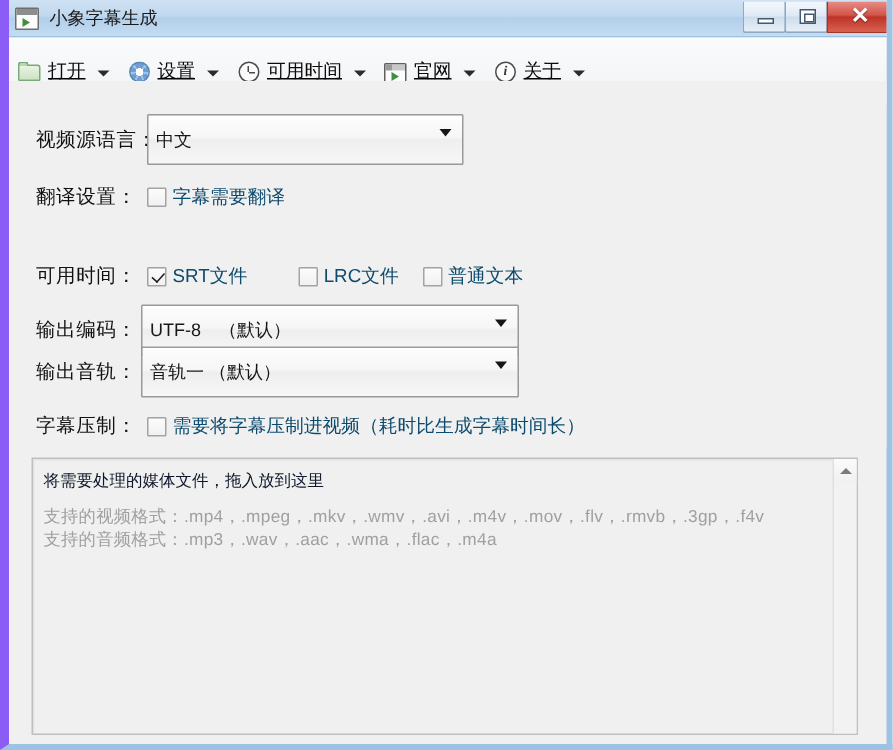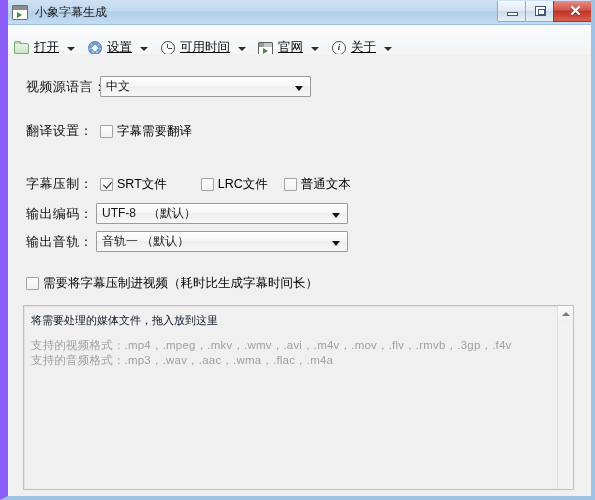--- a/index.html
+++ b/index.html
@@ -14,21 +14,21 @@
     background: #ffffff;
   }
 
   
   .window {
     position: relative;
     width: 595px;
     height: 500px;
     box-sizing: border-box;
     background: #f0f0f0;
-    border-left: 8px solid #8b5cf6;
+    border-left: 6px solid #8b5cf6;
     border-right: 4px solid #9fc2e2;
     border-bottom: 4px solid #9fc2e2;
     overflow: hidden;
   }
 
   
   .titlebar {
     position: absolute;
     left: -4px;
     top: 0;
@@ -306,21 +306,21 @@
   .lbl {
     font-size: 13px;
     color: #111;
     letter-spacing: .4px;
   }
 
   
   .combo {
     position: relative;
     box-sizing: border-box;
-    height: 21px;
+    height: 34px;
     border: 1px solid #9a9a9a;
     background: linear-gradient(to bottom, #fdfdfd 0%, #f6f6f6 45%, #eeeeee 50%, #f7f7f7 100%);
     border-radius: 1px;
     display: flex;
     align-items: center;
     padding-left: 5px;
     box-shadow: inset 0 1px 0 #ffffff;
   }
   .combo .cval {
     font-size: 12px;
@@ -358,21 +358,21 @@
     content: "";
     position: absolute;
     left: 3.5px; top: 1px;
     width: 4px; height: 7px;
     border: solid #1d1d1d;
     border-width: 0 1.6px 1.6px 0;
     transform: rotate(42deg);
   }
   .cb-text {
     font-size: 12.5px;
-    color: #000000;
+    color: #0c4a6e;
   }
 
   
   .droparea {
     position: absolute;
     left: 15px;
     top: 305px;
     width: 551px;
     height: 185px;
     box-sizing: border-box;
@@ -506,21 +506,21 @@
 
     <div class="row" style="left:18px; top:68px;justify-content:center;">
       <span class="lbl" style="width:74px;">翻译设置：</span>
       <span class="cb-wrap">
         <span class="cb"></span>
         <span class="cb-text">字幕需要翻译</span>
       </span>
     </div>
 
     <div class="row" style="left:18px; top:121px;">
-      <span class="lbl" style="width:74px;">字幕压制：</span>
+      <span class="lbl" style="width:74px;">可用时间：</span>
       <span class="cb-wrap" style="margin-right:34px;">
         <span class="cb checked"></span>
         <span class="cb-text">SRT文件</span>
       </span>
       <span class="cb-wrap" style="margin-right:16px;">
         <span class="cb"></span>
         <span class="cb-text">LRC文件</span>
       </span>
       <span class="cb-wrap">
         <span class="cb"></span>
@@ -538,20 +538,21 @@
 
     <div class="row" style="left:18px; top:177px;">
       <span class="lbl" style="width:70px;">输出音轨：</span>
       <span class="combo wide-enc">
         <span class="cval">音轨一 （默认）</span>
         <span class="carrow"></span>
       </span>
     </div>
 
     <div class="row" style="left:18px; top:221px;">
+      <span class="lbl" style="width:74px;">字幕压制：</span>
       <span class="cb-wrap">
         <span class="cb"></span>
         <span class="cb-text">需要将字幕压制进视频（耗时比生成字幕时间长）</span>
       </span>
     </div>
 
   </div>
 
   <div class="droparea">
     <div class="drop-hint">将需要处理的媒体文件，拖入放到这里</div>

